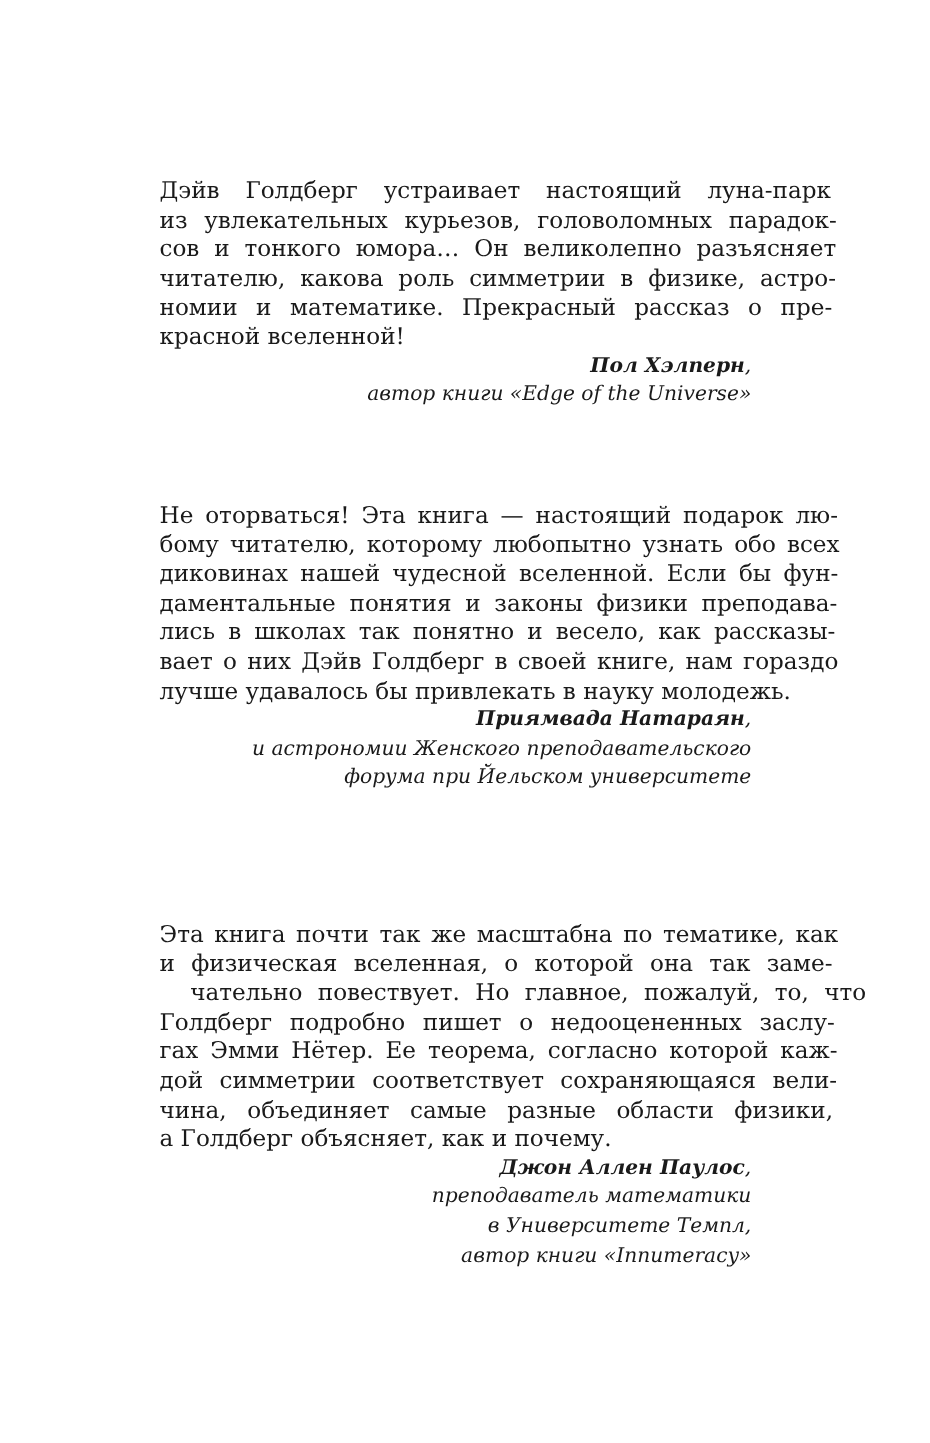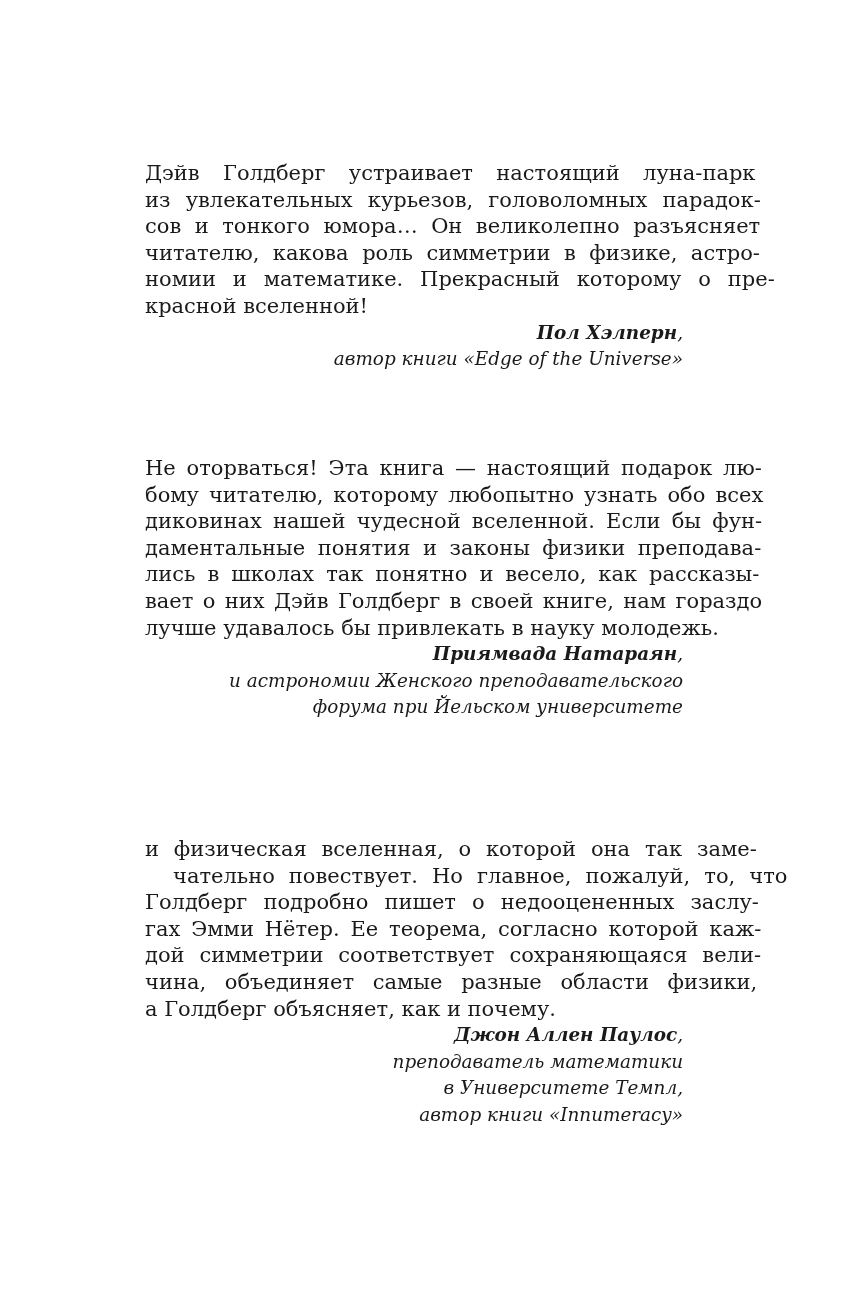--- a/index.html
+++ b/index.html
@@ -62,21 +62,21 @@
 <body>
 
 <div class="page">
 
   <div class="blurb" style="top:160px;">
     <div>
       <span class="quote-line" style="white-space: nowrap; display: block; word-spacing: 16.75px; text-align: left; text-align-last: left;">Дэйв Голдберг устраивает настоящий луна-парк</span>
       <span class="quote-line" style="white-space: nowrap; display: block; word-spacing: 8.5px; text-align: left; text-align-last: left;">из увлекательных курьезов, головоломных парадок-</span>
       <span class="quote-line" style="white-space: nowrap; display: block; word-spacing: 6.83333px; text-align: left; text-align-last: left;">сов и тонкого юмора… Он великолепно разъясняет</span>
       <span class="quote-line" style="white-space: nowrap; display: block; word-spacing: 6.83333px; text-align: left; text-align-last: left;">читателю, какова роль симметрии в физике, астро-</span>
-      <span class="quote-line" style="white-space: nowrap; display: block; word-spacing: 10.1667px; text-align: left; text-align-last: left;">номии и математике. Прекрасный которому о пре-</span>
+      <span class="quote-line" style="white-space: nowrap; display: block; word-spacing: 10.1667px; text-align: left; text-align-last: left;">номии и математике. Прекрасный рассказ о пре-</span>
       <span class="quote-line last">красной вселенной!</span>
     </div>
     <div>
       <span class="attr-line"><span class="attr-name">Пол Хэлперн</span><span class="comma">,</span></span>
       <span class="attr-line">автор книги «Edge of the Universe»</span>
     </div>
   </div>
 
   <div class="blurb" style="top:455px;">
     <div>
@@ -90,20 +90,21 @@
     </div>
     <div>
       <span class="attr-line"><span class="attr-name">Приямвада Натараян</span><span class="comma">,</span></span>
       <span class="attr-line">и астрономии Женского преподавательского</span>
       <span class="attr-line">форума при Йельском университете</span>
     </div>
   </div>
 
   <div class="blurb" style="top:836px;">
     <div>
+      <span class="quote-line" style="white-space: nowrap; display: block; word-spacing: 3px; text-align: left; text-align-last: left;">Эта книга почти так же масштабна по тематике, как</span>
       <span class="quote-line" style="white-space: nowrap; display: block; word-spacing: 8.14286px; text-align: left; text-align-last: left;">и физическая вселенная, о которой она так заме-</span>
       <span class="quote-line" style="white-space: nowrap; display: block; word-spacing: 7.33333px; text-align: left; text-align-last: left; margin-left: 28px;">чательно повествует. Но главное, пожалуй, то, что</span>
       <span class="quote-line" style="white-space: nowrap; display: block; word-spacing: 9.4px; text-align: right; text-align-last: left;">Голдберг подробно пишет о недооцененных заслу-</span>
       <span class="quote-line" style="white-space: nowrap; display: block; word-spacing: 4.14286px; text-align: left; text-align-last: left;">гах Эмми Нётер. Ее теорема, согласно которой каж-</span>
       <span class="quote-line" style="white-space: nowrap; display: block; word-spacing: 8.25px; text-align: left; text-align-last: left;">дой симметрии соответствует сохраняющаяся вели-</span>
       <span class="quote-line" style="white-space: nowrap; display: block; word-spacing: 12px; text-align: left; text-align-last: left;">чина, объединяет самые разные области физики,</span>
       <span class="quote-line last">а Голдберг объясняет, как и почему.</span>
     </div>
     <div>
       <span class="attr-line"><span class="attr-name">Джон Аллен Паулос</span><span class="comma">,</span></span>

